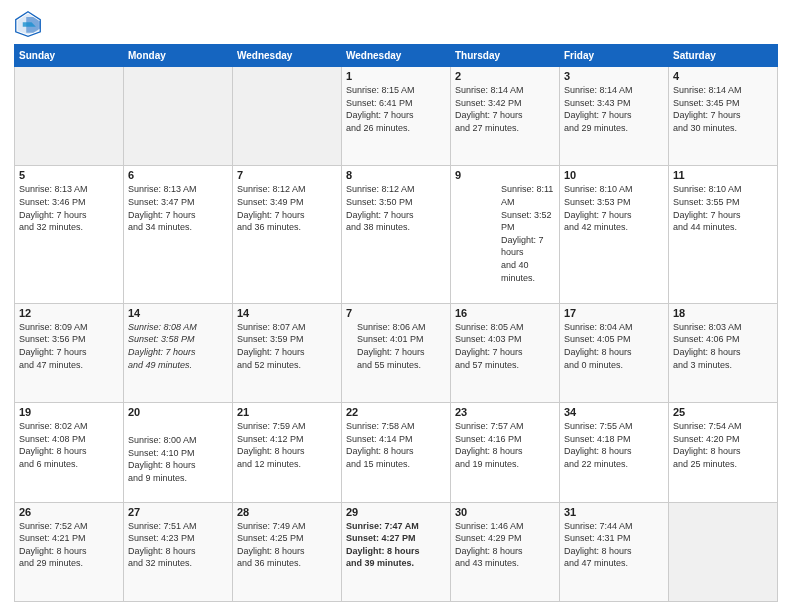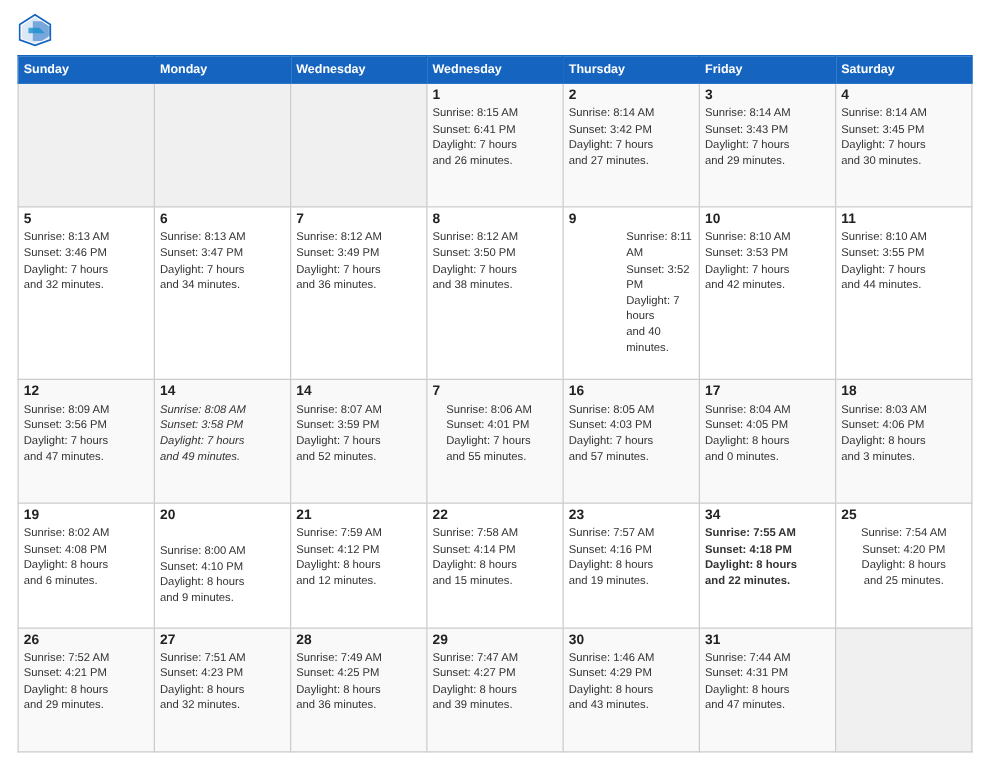--- a/index.html
+++ b/index.html
@@ -302,28 +302,28 @@
           </td>
           <td>
             <span class="day-num">23</span>
             <div class="day-info" style="white-space: pre-line;">Sunrise: 7:57 AM
 Sunset: 4:16 PM
 Daylight: 8 hours
 and 19 minutes.</div>
           </td>
           <td>
             <span class="day-num">34</span>
-            <div class="day-info" style="white-space: pre-line; font-weight: bold;">Sunrise: 7:55 AM
+            <div class="day-info" style="white-space: pre-line;">Sunrise: 7:55 AM
 Sunset: 4:18 PM
 Daylight: 8 hours
 and 22 minutes.</div>
           </td>
           <td>
             <span class="day-num">25</span>
-            <div class="day-info" style="white-space: pre-line; text-align: center;">Sunrise: 7:54 AM
+            <div class="day-info" style="white-space: pre-line;">Sunrise: 7:54 AM
 Sunset: 4:20 PM
 Daylight: 8 hours
 and 25 minutes.</div>
           </td>
         </tr>
         <tr>
           <td>
             <span class="day-num">26</span>
             <div class="day-info" style="white-space: pre-line;">Sunrise: 7:52 AM
 Sunset: 4:21 PM
@@ -339,21 +339,21 @@
           </td>
           <td>
             <span class="day-num">28</span>
             <div class="day-info" style="white-space: pre-line;">Sunrise: 7:49 AM
 Sunset: 4:25 PM
 Daylight: 8 hours
 and 36 minutes.</div>
           </td>
           <td>
             <span class="day-num">29</span>
-            <div class="day-info" style="white-space: pre-line;">Sunrise: 7:47 AM
+            <div class="day-info" style="white-space: pre-line; font-weight: bold;">Sunrise: 7:47 AM
 Sunset: 4:27 PM
 Daylight: 8 hours
 and 39 minutes.</div>
           </td>
           <td>
             <span class="day-num">30</span>
             <div class="day-info" style="white-space: pre-line;">Sunrise: 1:46 AM
 Sunset: 4:29 PM
 Daylight: 8 hours
 and 43 minutes.</div>

